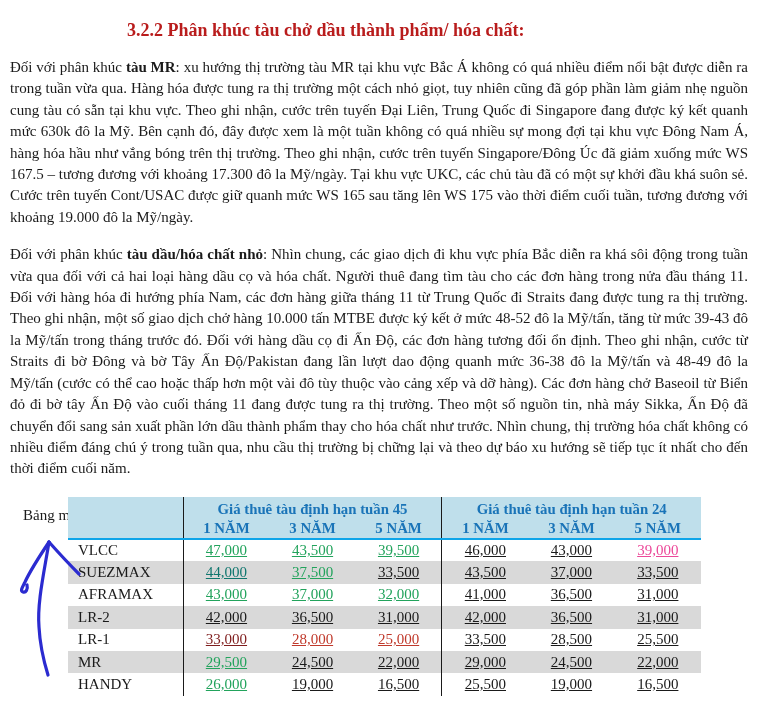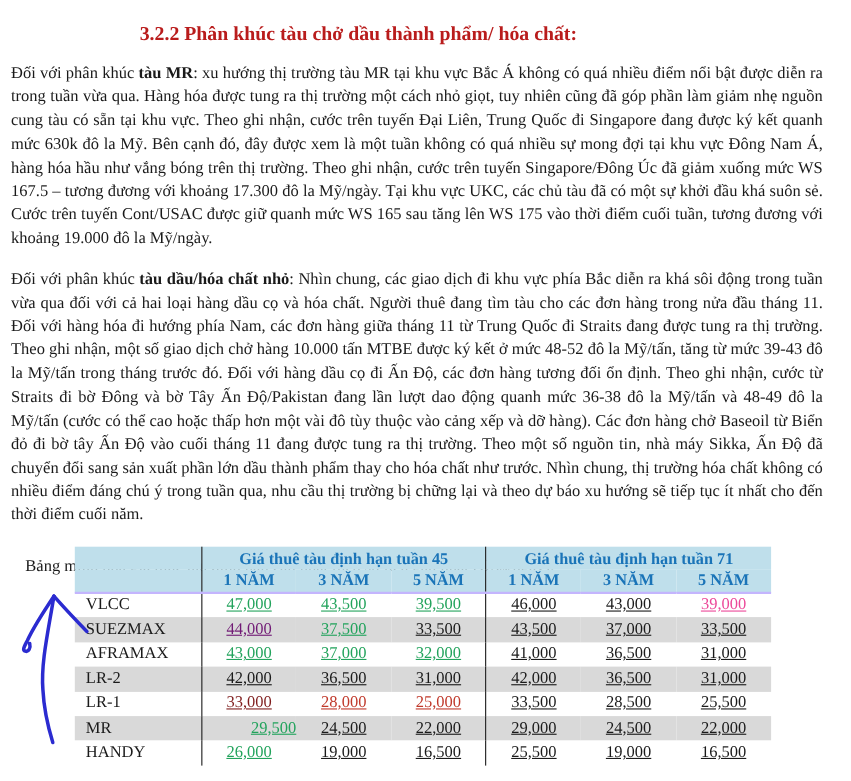--- a/index.html
+++ b/index.html
@@ -45,21 +45,21 @@
   table.rates col.c-val { width: 86.3px; }
   table.rates thead td, table.rates thead th {
     background: #BFDFEB;
     color: #1A74B8;
     font-weight: bold;
     text-align: center;
     height: 21px;
     font-size: 14.8px;
   }
   table.rates thead tr.groups th { padding-top: 3px; }
-  table.rates thead { border-bottom: 2px solid #c4b5fd; }
+  table.rates thead { border-bottom: 2px solid #0ea5e9; }
   td.grp-divider { border-left: 1.5px solid #1a1a1a; }
   th.grp-divider { border-left: 1.5px solid #1a1a1a; }
   table.rates tbody td { height: 22.4px; }
   table.rates tbody td.lbl { text-align: left; padding-left: 10px; }
   table.rates tbody td.val { text-align: center; text-decoration: underline; }
   table.rates tbody tr:nth-child(even) { background: #D9D9D9; }
   .arrow-annotation {
     position: absolute;
     left: 8px;
     top: 531px;
@@ -87,21 +87,21 @@
         <col class="c-val">
         <col class="c-val">
         <col class="c-val">
         <col class="c-val">
         <col class="c-val">
     </colgroup>
     <thead>
       <tr class="groups">
         <td></td>
         <th colspan="3" class="grp-divider">Giá thuê tàu định hạn tuần 45</th>
-        <th colspan="3" class="grp-divider">Giá thuê tàu định hạn tuần 71</th>
+        <th colspan="3" class="grp-divider">Giá thuê tàu định hạn tuần 24</th>
       </tr>
       <tr>
         <td></td>
         <th class="grp-divider">1 NĂM</th>
         <th>3 NĂM</th>
         <th>5 NĂM</th>
         <th class="grp-divider">1 NĂM</th>
         <th>3 NĂM</th>
         <th>5 NĂM</th>
       </tr>
@@ -111,21 +111,21 @@
         <td class="lbl">VLCC</td>
         <td class="val grp-divider" style="color: rgb(34, 163, 92);">47,000</td>
         <td class="val" style="color: rgb(34, 163, 92);">43,500</td>
         <td class="val" style="color: rgb(34, 163, 92);">39,500</td>
         <td class="val grp-divider" style="color: rgb(26, 26, 26);">46,000</td>
         <td class="val" style="color: rgb(26, 26, 26);">43,000</td>
         <td class="val" style="color: #ec4899;">39,000</td>
       </tr>
       <tr>
         <td class="lbl">SUEZMAX</td>
-        <td class="val grp-divider" style="color: #701a75;">44,000</td>
+        <td class="val grp-divider" style="color: #0f766e;">44,000</td>
         <td class="val" style="color: rgb(34, 163, 92);">37,500</td>
         <td class="val" style="color: rgb(26, 26, 26);">33,500</td>
         <td class="val grp-divider" style="color: rgb(26, 26, 26);">43,500</td>
         <td class="val" style="color: rgb(26, 26, 26);">37,000</td>
         <td class="val" style="color: rgb(26, 26, 26);">33,500</td>
       </tr>
       <tr>
         <td class="lbl">AFRAMAX</td>
         <td class="val grp-divider" style="color: rgb(34, 163, 92);">43,000</td>
         <td class="val" style="color: rgb(34, 163, 92);">37,000</td>
@@ -147,21 +147,21 @@
         <td class="lbl">LR-1</td>
         <td class="val grp-divider" style="color: #7f1d1d;">33,000</td>
         <td class="val" style="color: rgb(192, 57, 43);">28,000</td>
         <td class="val" style="color: rgb(192, 57, 43);">25,000</td>
         <td class="val grp-divider" style="color: rgb(26, 26, 26);">33,500</td>
         <td class="val" style="color: rgb(26, 26, 26);">28,500</td>
         <td class="val" style="color: rgb(26, 26, 26);">25,500</td>
       </tr>
       <tr>
         <td class="lbl">MR</td>
-        <td class="val grp-divider" style="color: rgb(34, 163, 92); text-align: right;">29,500</td>
+        <td class="val grp-divider" style="color: rgb(34, 163, 92);">29,500</td>
         <td class="val" style="color: rgb(26, 26, 26);">24,500</td>
         <td class="val" style="color: rgb(26, 26, 26);">22,000</td>
         <td class="val grp-divider" style="color: rgb(26, 26, 26);">29,000</td>
         <td class="val" style="color: rgb(26, 26, 26);">24,500</td>
         <td class="val" style="color: rgb(26, 26, 26);">22,000</td>
       </tr>
       <tr>
         <td class="lbl">HANDY</td>
         <td class="val grp-divider" style="color: rgb(34, 163, 92);">26,000</td>
         <td class="val" style="color: rgb(26, 26, 26);">19,000</td>

